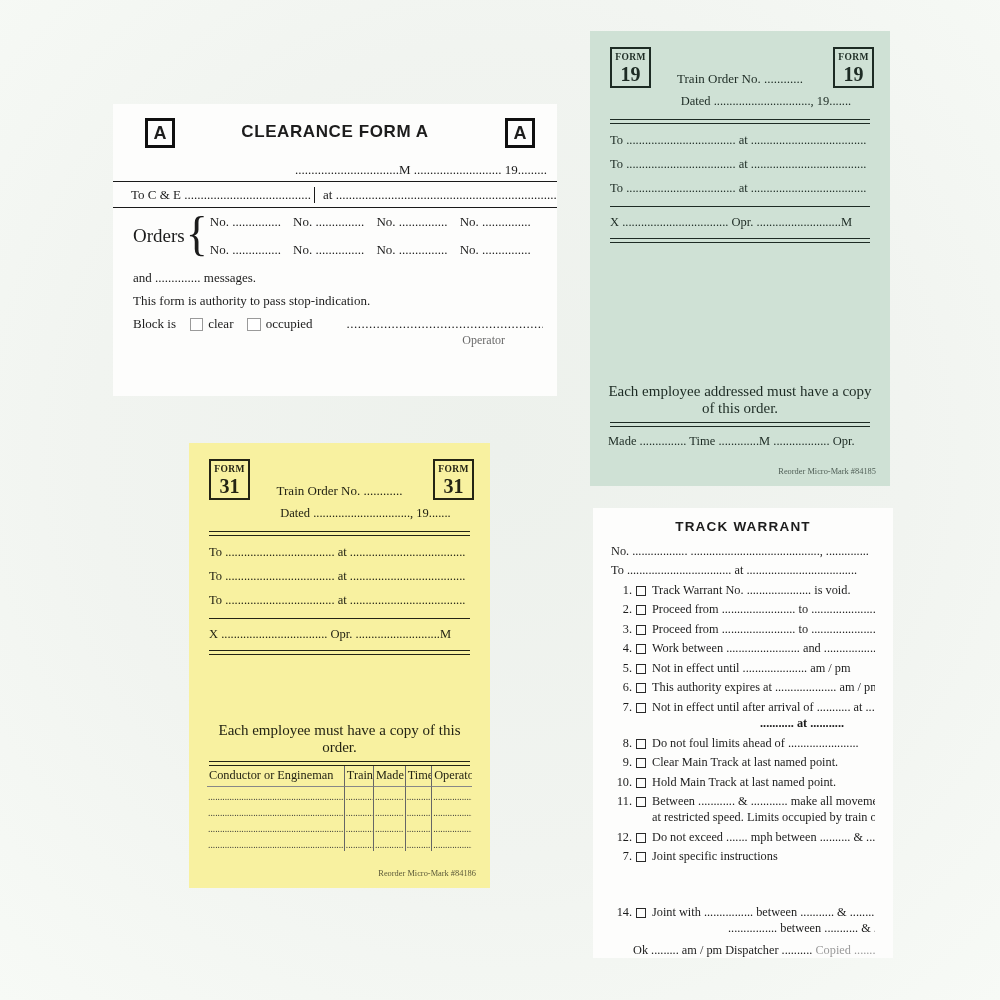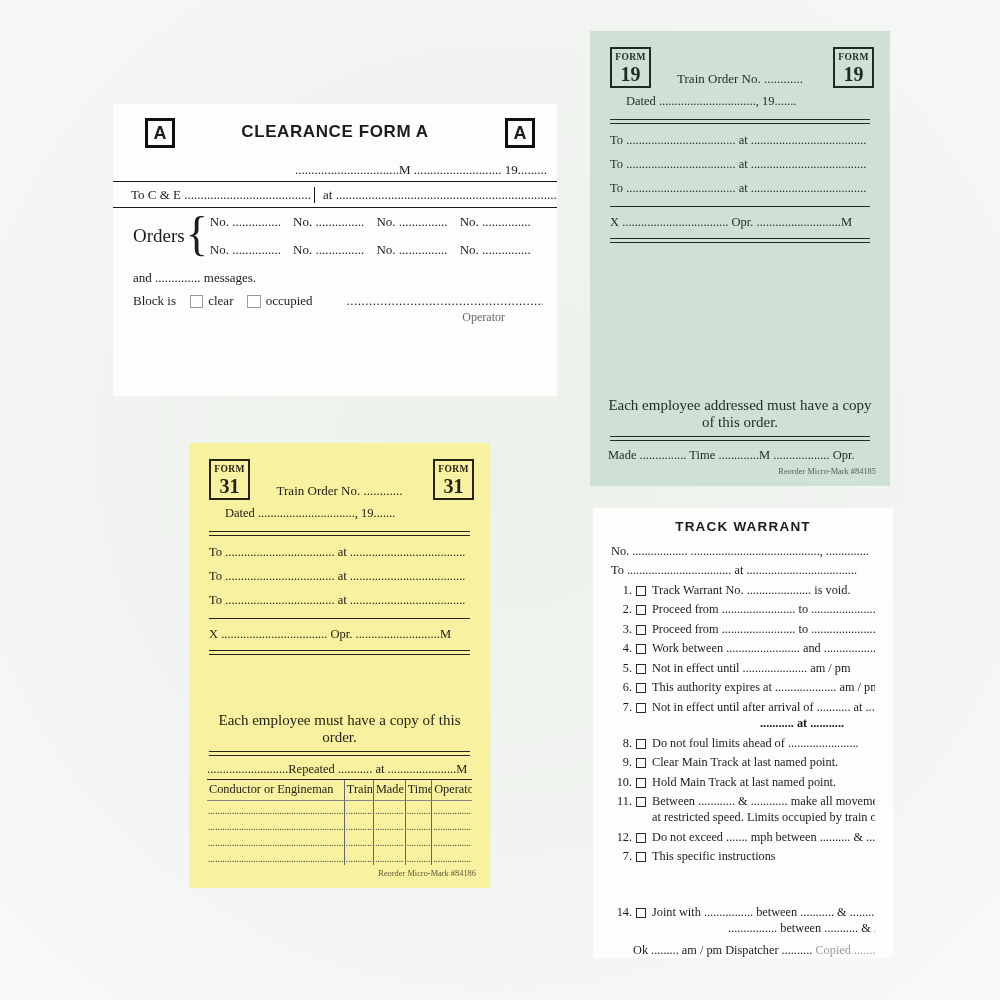--- a/index.html
+++ b/index.html
@@ -43,30 +43,30 @@
   .order-form{font-size:12.5px;}
   .form19{left:590px;top:31px;width:300px;height:455px;background:#cfe1d5;color:#1d2b24;}
   .form31{left:189px;top:443px;width:301px;height:445px;background:#f8f1a0;color:#242414;}
   .of-hdr{position:relative;height:58px;}
   .form-box{position:absolute;top:16px;width:41px;height:41px;border:2px solid currentColor;
             box-sizing:border-box;text-align:center;}
   .form-box.left{left:20px;} .form-box.right{right:16px;}
   .form-box .fb-word{font:bold 9.5px/1 "Liberation Serif",serif;letter-spacing:.4px;display:block;margin-top:4px;}
   .form-box .fb-num{font:bold 20px/1 "Liberation Serif",serif;display:block;margin-top:1px;}
   .of-orderno{text-align:center;padding-top:40px;font-size:13px;}
-  .of-dated{padding-left:36px;margin-top:5px;}
+  .of-dated{text-align:center;padding-left:52px;margin-top:5px;}
   .drule{margin:0 20px;border-top:1.6px solid currentColor;border-bottom:1.6px solid currentColor;height:3px;}
   .srule{margin:0 20px;border-top:1.8px solid currentColor;}
   .of-to{padding:0 20px;margin-top:9px;}
   .of-x{padding:0 20px;margin:8px 0;}
   .of-rule-top{margin-top:10px;}
   .of-bottom{position:absolute;left:0;right:0;bottom:10px;}
   .copy-note{text-align:center;font-size:15px;margin-bottom:5px;padding:0 14px;}
   .made-line{padding:0 18px;margin-top:7px;}
-  .sm-reorder{font-size:8.4px;text-align:right;padding-right:14px;margin-top:4px;opacity:.75;}
+  .sm-reorder{font-size:8.4px;text-align:right;padding-right:14px;margin-top:18px;opacity:.75;}
   .repeated-line{padding:0 18px;margin-top:6px;border-bottom:1.4px solid currentColor;padding-bottom:2px;margin-left:18px;margin-right:18px;padding-left:0;padding-right:0;}
   .ot-table{margin:0 18px;display:grid;grid-template-columns:52% 11% 12% 10% 15%;}
   .ot-table .hcell{font-size:12.3px;padding:2px 2px 3px 2px;border-right:1px solid #666;border-bottom:1px solid #888;white-space:nowrap;overflow:hidden;}
   .ot-table .hcell.last{border-right:none;}
   .ot-table .rcellt{font-size:9.5px;color:#333;padding:5px 1px 1px 1px;border-right:1px solid #666;white-space:nowrap;overflow:hidden;height:10px;}
   .ot-table .rcellt.last{border-right:none;}
 
   
   .tw{left:593px;top:508px;width:300px;height:450px;background:#fdfdfc;padding:0 18px;font-size:12.3px;}
   .tw .title{text-align:center;margin-top:12px;font:bold 13.5px/1 "Liberation Sans",sans-serif;letter-spacing:1.2px;}
@@ -118,20 +118,21 @@
           </div>
           <div class="orders-line">
             <span class="nowrap">No. ...............</span>
             <span class="nowrap">No. ...............</span>
             <span class="nowrap">No. ...............</span>
             <span class="nowrap">No. ...............</span>
           </div>
         </div>
       </div>
       <div class="t2 nowrap">and .............. messages.</div>
+      <div class="t3 nowrap">This form is authority to pass stop-indication.</div>
       <div class="block-row nowrap">
         <span>Block is</span>
         <span class="chk"></span>
         <span>clear</span>
         <span class="chk"></span>
         <span>occupied</span>
         <span class="block-dots nowrap">........................................................</span>
       </div>
       <div class="oper">Operator</div>
     </div>
@@ -182,21 +183,20 @@
     <div class="drule of-rule-top"></div>
     <div class="of-to nowrap">To ................................... at .....................................</div>
     <div class="of-to nowrap">To ................................... at .....................................</div>
     <div class="of-to nowrap">To ................................... at .....................................</div>
     <div class="srule of-rule-top"></div>
     <div class="of-x nowrap">X .................................. Opr.  ...........................M</div>
     <div class="drule"></div>
     <div class="of-bottom">
       <div class="copy-note">Each employee must have a copy of this order.</div>
       <div class="drule"></div>
-      <div class="repeated-line nowrap">..........................Repeated ........... at ......................M</div>
       <div class="ot-table">
         <div class="hcell">Conductor or Engineman</div>
         <div class="hcell">Train</div>
         <div class="hcell">Made</div>
         <div class="hcell">Time</div>
         <div class="hcell last">Operator</div>
 
         <div class="rcellt">............................................................</div>
         <div class="rcellt">............</div>
         <div class="rcellt">............</div>
@@ -314,21 +314,21 @@
         <span class="num">12.</span>
           <span class="box"></span>
         <div class="lines">
             <div>Do not exceed ....... mph between .......... &amp; ..........</div>
           </div>
       </div>
       <div class="item">
         <span class="num">7.</span>
           <span class="box"></span>
         <div class="lines">
-            <div>This specific instructions</div>
+            <div>Joint specific instructions</div>
           </div>
       </div>
       <div class="item gap">
         <span class="num">14.</span>
           <span class="box"></span>
         <div class="lines">
           <div>Joint with ................ between ........... &amp; ...........</div>
           <div class="ind-14">................ between ........... &amp; ...........</div>
         </div>
       </div>

